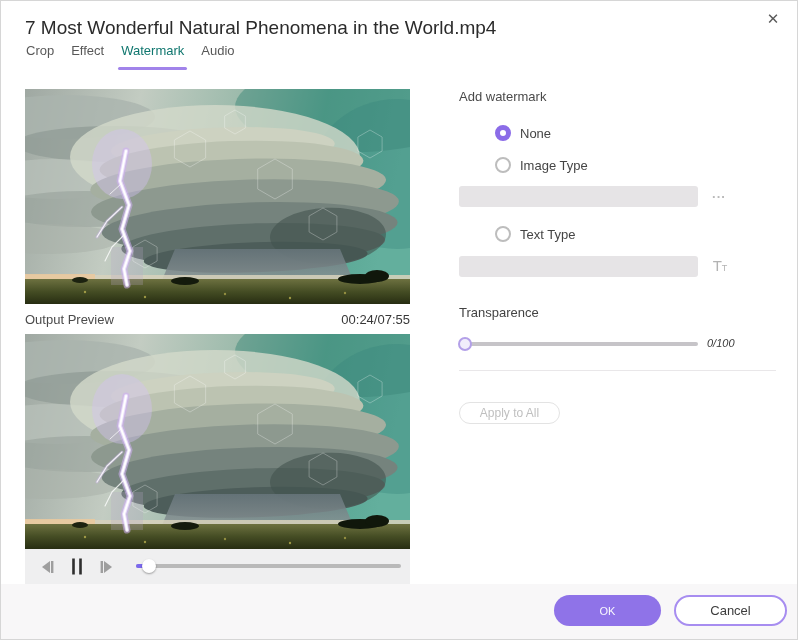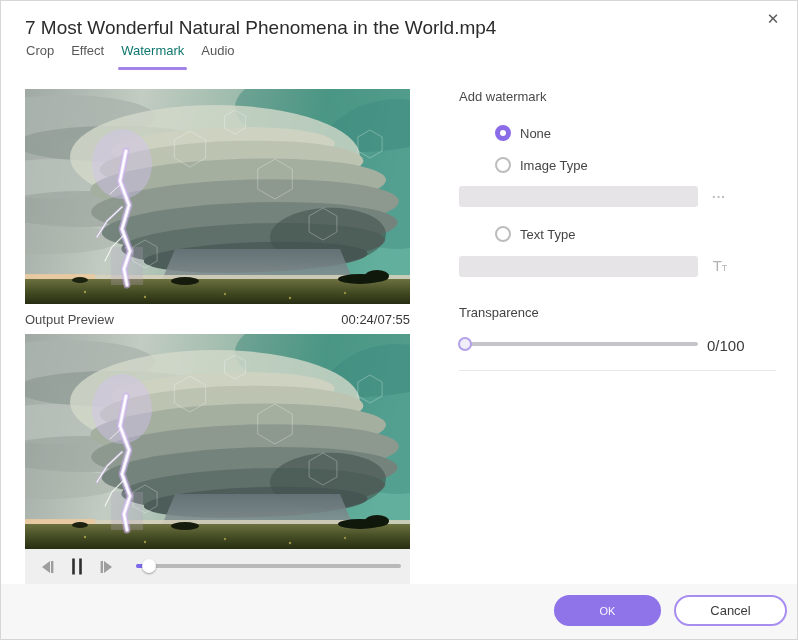--- a/index.html
+++ b/index.html
@@ -68,21 +68,21 @@
   .font-btn { position:absolute; left:249px; top:166px; width:24px; height:24px;
     background:none; border:none; color:#b3b3b3; cursor:pointer; text-align:center; }
   .font-t-large { font-size:15px; line-height:22px; }
   .font-t-small { font-size:9px; line-height:22px; }
 
   .transparence-label { position:absolute; left:0; top:216px; font-size:13px; color:#434343; }
   .trans-slider { position:absolute; left:0; top:253px; width:239px; height:4px;
     background:#c6c4c8; border-radius:2px; cursor:pointer; }
   .trans-thumb { position:absolute; left:-1px; top:-5px; width:14px; height:14px;
     background:#f1eefb; border:2px solid #b3a0e8; border-radius:50%; cursor:pointer; }
-  .trans-value { position:absolute; left:248px; top:248px; font-size:15px; color:#3a3a3a; }
+  .trans-value { position:absolute; left:248px; top:248px; font-size:11px; color:#3a3a3a;font-style:italic; }
 
   .divider { position:absolute; left:0; top:281px; width:317px; height:1px; background:#e9e7e9; }
 
   .apply-all-btn { position:absolute; left:0; top:313px; width:101px; height:22px;
     background:#ffffff; border:1px solid #e3e3e3; border-radius:11px; font-size:12px;
     color:#bfbfbf; cursor:default; font-family:"Liberation Sans", sans-serif; }
 
   
   .footer { position:absolute; left:0; top:583px; width:798px; height:57px; background:#f8f7f8; }
   .ok-btn { position:absolute; left:553px; top:11px; width:107px; height:31px;
@@ -252,20 +252,21 @@
     <button class="font-btn"><span class="font-t-large">T</span><span class="font-t-small">T</span></button>
 
     <div class="transparence-label">Transparence</div>
     <div class="trans-slider">
       <div class="trans-thumb"></div>
     </div>
     <div class="trans-value">0/100</div>
 
     <div class="divider"></div>
 
+    <button class="apply-all-btn">Apply to All</button>
   </div>
 
   <div class="footer">
     <button class="ok-btn">OK</button>
     <button class="cancel-btn">Cancel</button>
   </div>
 
 </div>
 
 </body></html>

